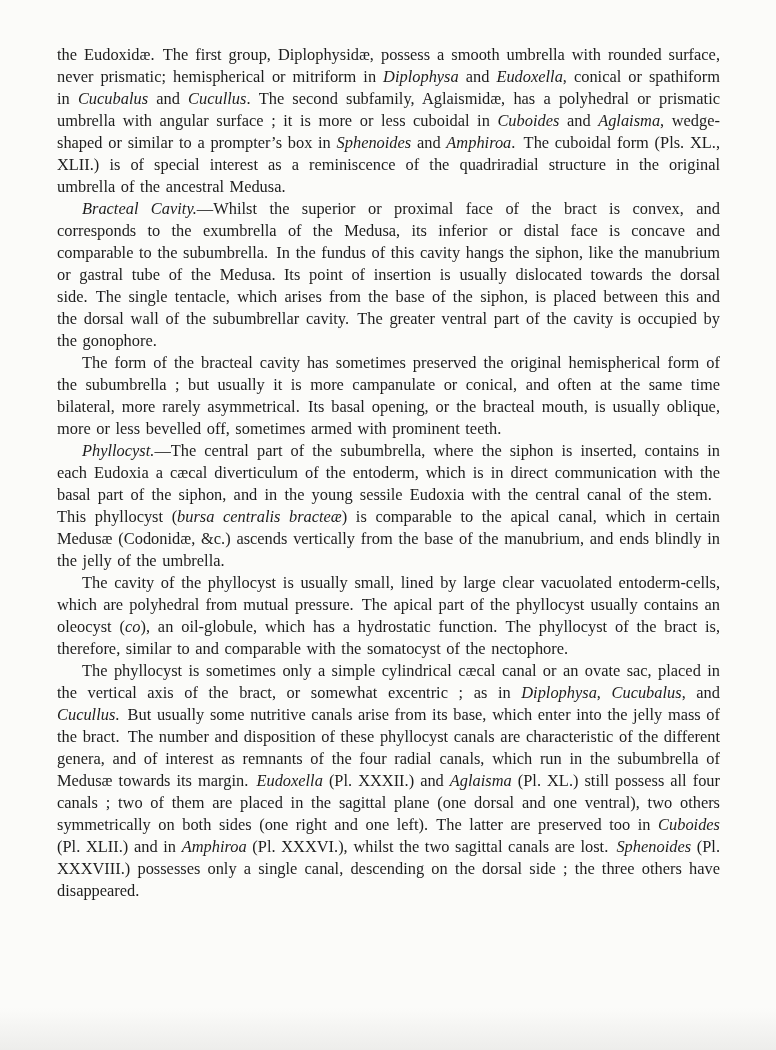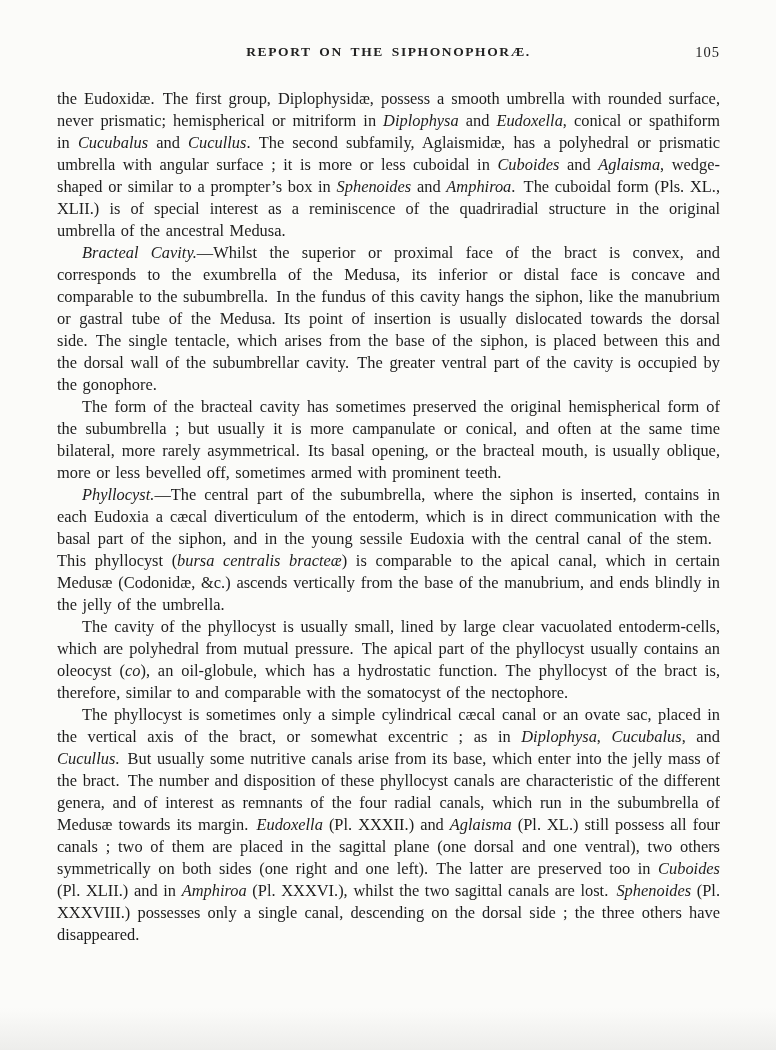--- a/index.html
+++ b/index.html
@@ -50,24 +50,20 @@
     text-indent: 25px;
     word-spacing: 1.5px;
   }
   .para.no-indent { text-indent: 0; }
   em { font-style: italic; margin-top: 36px; }
 </style>
 </head>
 <body>
 
 <div class="page">
-  <header class="running-head">
-    <div class="head-title">REPORT ON THE SIPHONOPHORÆ.</div>
-    <div class="page-number">105</div>
-  </header>
 
   <section class="body-text">
     <p class="para no-indent"><span>the Eudoxidæ. The first group, Diplophysidæ, possess a smooth umbrella with rounded surface, never prismatic; hemispherical or mitriform in </span><em>Diplophysa</em><span> and </span><em>Eudoxella</em><span>, conical or spathiform in </span><em>Cucubalus</em><span> and </span><em>Cucullus</em><span>. The second subfamily, Aglaismidæ, has a polyhedral or prismatic umbrella with angular surface ; it is more or less cuboidal in </span><em>Cuboides</em><span> and </span><em>Aglaisma</em><span>, wedge-shaped or similar to a prompter’s box in </span><em>Sphenoides</em><span> and </span><em>Amphiroa</em><span>. The cuboidal form (Pls. XL., XLII.) is of special interest as a reminiscence of the quadriradial structure in the original umbrella of the ancestral Medusa.</span></p>
     <p class="para"><em>Bracteal Cavity.</em><span>—Whilst the superior or proximal face of the bract is convex, and corresponds to the exumbrella of the Medusa, its inferior or distal face is concave and comparable to the subumbrella. In the fundus of this cavity hangs the siphon, like the manubrium or gastral tube of the Medusa. Its point of insertion is usually dislocated towards the dorsal side. The single tentacle, which arises from the base of the siphon, is placed between this and the dorsal wall of the subumbrellar cavity. The greater ventral part of the cavity is occupied by the gonophore.</span></p>
     <p class="para"><span>The form of the bracteal cavity has sometimes preserved the original hemispherical form of the subumbrella ; but usually it is more campanulate or conical, and often at the same time bilateral, more rarely asymmetrical. Its basal opening, or the bracteal mouth, is usually oblique, more or less bevelled off, sometimes armed with prominent teeth.</span></p>
     <p class="para"><em>Phyllocyst.</em><span>—The central part of the subumbrella, where the siphon is inserted, contains in each Eudoxia a cæcal diverticulum of the entoderm, which is in direct communication with the basal part of the siphon, and in the young sessile Eudoxia with the central canal of the stem. This phyllocyst (</span><em>bursa centralis bracteæ</em><span>) is comparable to the apical canal, which in certain Medusæ (Codonidæ, &amp;c.) ascends vertically from the base of the manubrium, and ends blindly in the jelly of the umbrella.</span></p>
     <p class="para"><span>The cavity of the phyllocyst is usually small, lined by large clear vacuolated entoderm-cells, which are polyhedral from mutual pressure. The apical part of the phyllocyst usually contains an oleocyst (</span><em>co</em><span>), an oil-globule, which has a hydrostatic function. The phyllocyst of the bract is, therefore, similar to and comparable with the somatocyst of the nectophore.</span></p>
     <p class="para"><span>The phyllocyst is sometimes only a simple cylindrical cæcal canal or an ovate sac, placed in the vertical axis of the bract, or somewhat excentric ; as in </span><em>Diplophysa</em><span>, </span><em>Cucubalus</em><span>, and </span><em>Cucullus</em><span>. But usually some nutritive canals arise from its base, which enter into the jelly mass of the bract. The number and disposition of these phyllocyst canals are characteristic of the different genera, and of interest as remnants of the four radial canals, which run in the subumbrella of Medusæ towards its margin. </span><em>Eudoxella</em><span> (Pl. XXXII.) and </span><em>Aglaisma</em><span> (Pl. XL.) still possess all four canals ; two of them are placed in the sagittal plane (one dorsal and one ventral), two others symmetrically on both sides (one right and one left). The latter are preserved too in </span><em>Cuboides</em><span> (Pl. XLII.) and in </span><em>Amphiroa</em><span> (Pl. XXXVI.), whilst the two sagittal canals are lost. </span><em>Sphenoides</em><span> (Pl. XXXVIII.) possesses only a single canal, descending on the dorsal side ; the three others have disappeared.</span></p>
   </section>
 </div>

